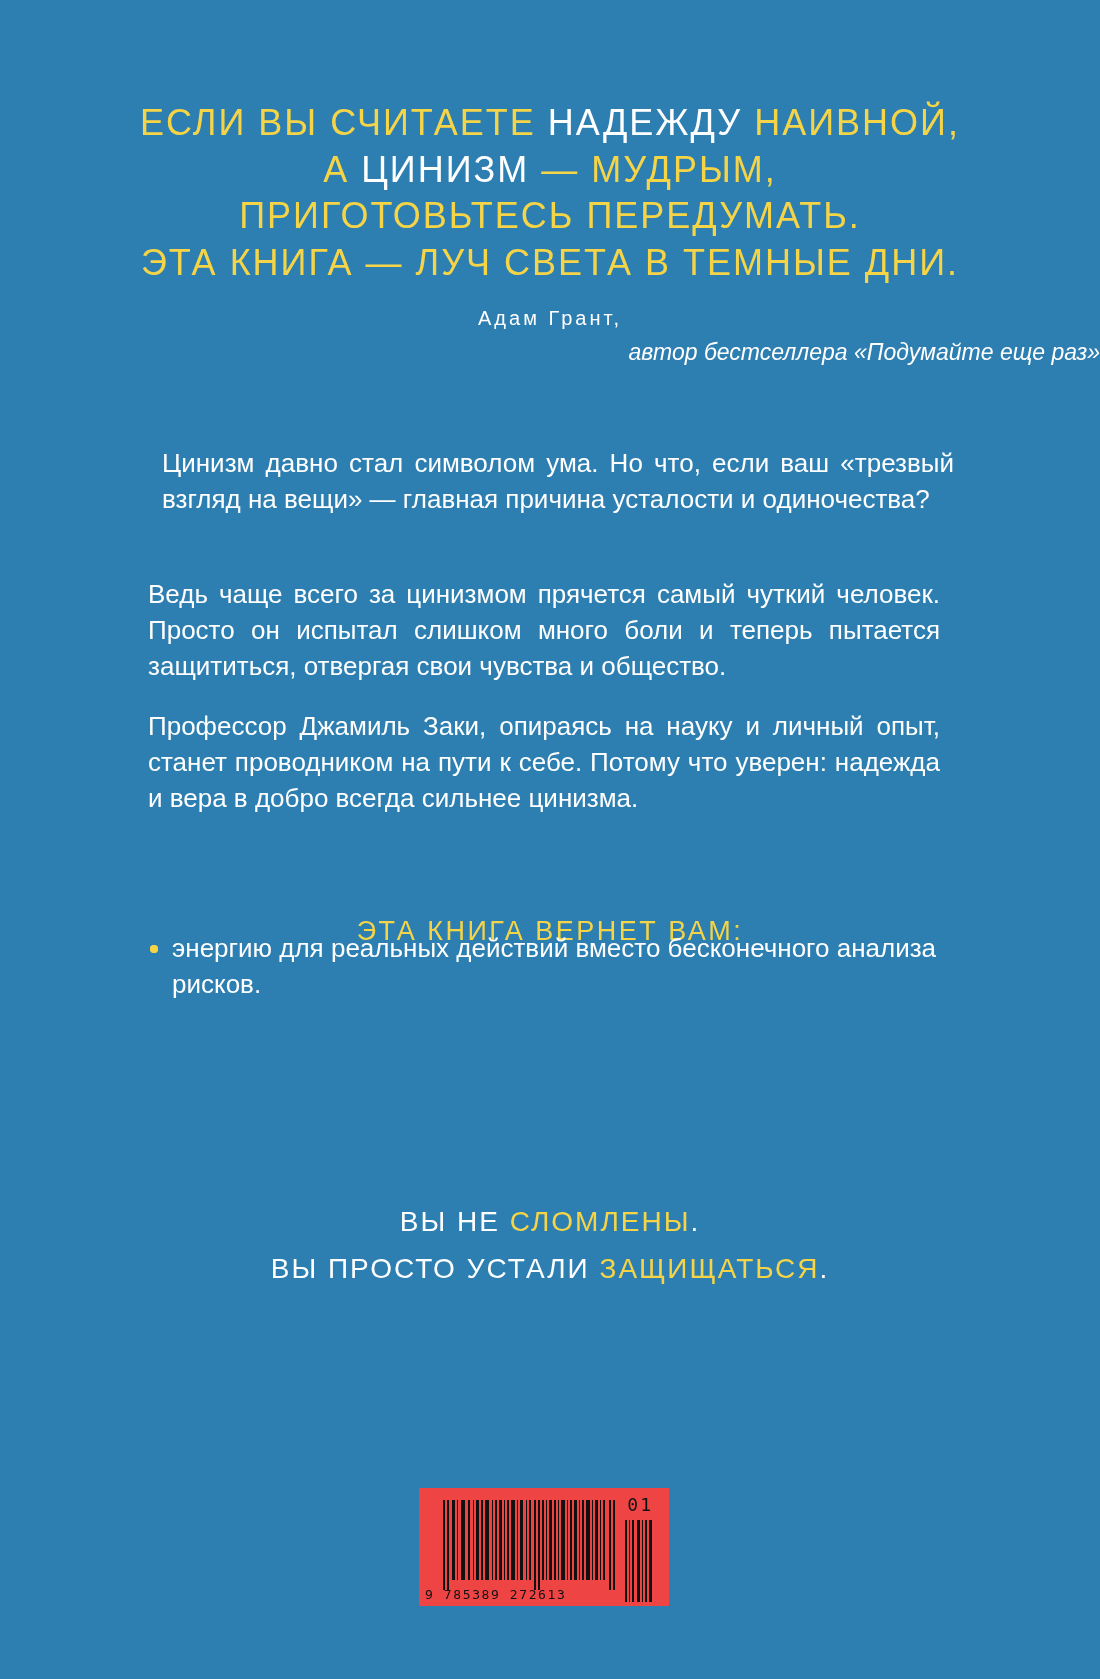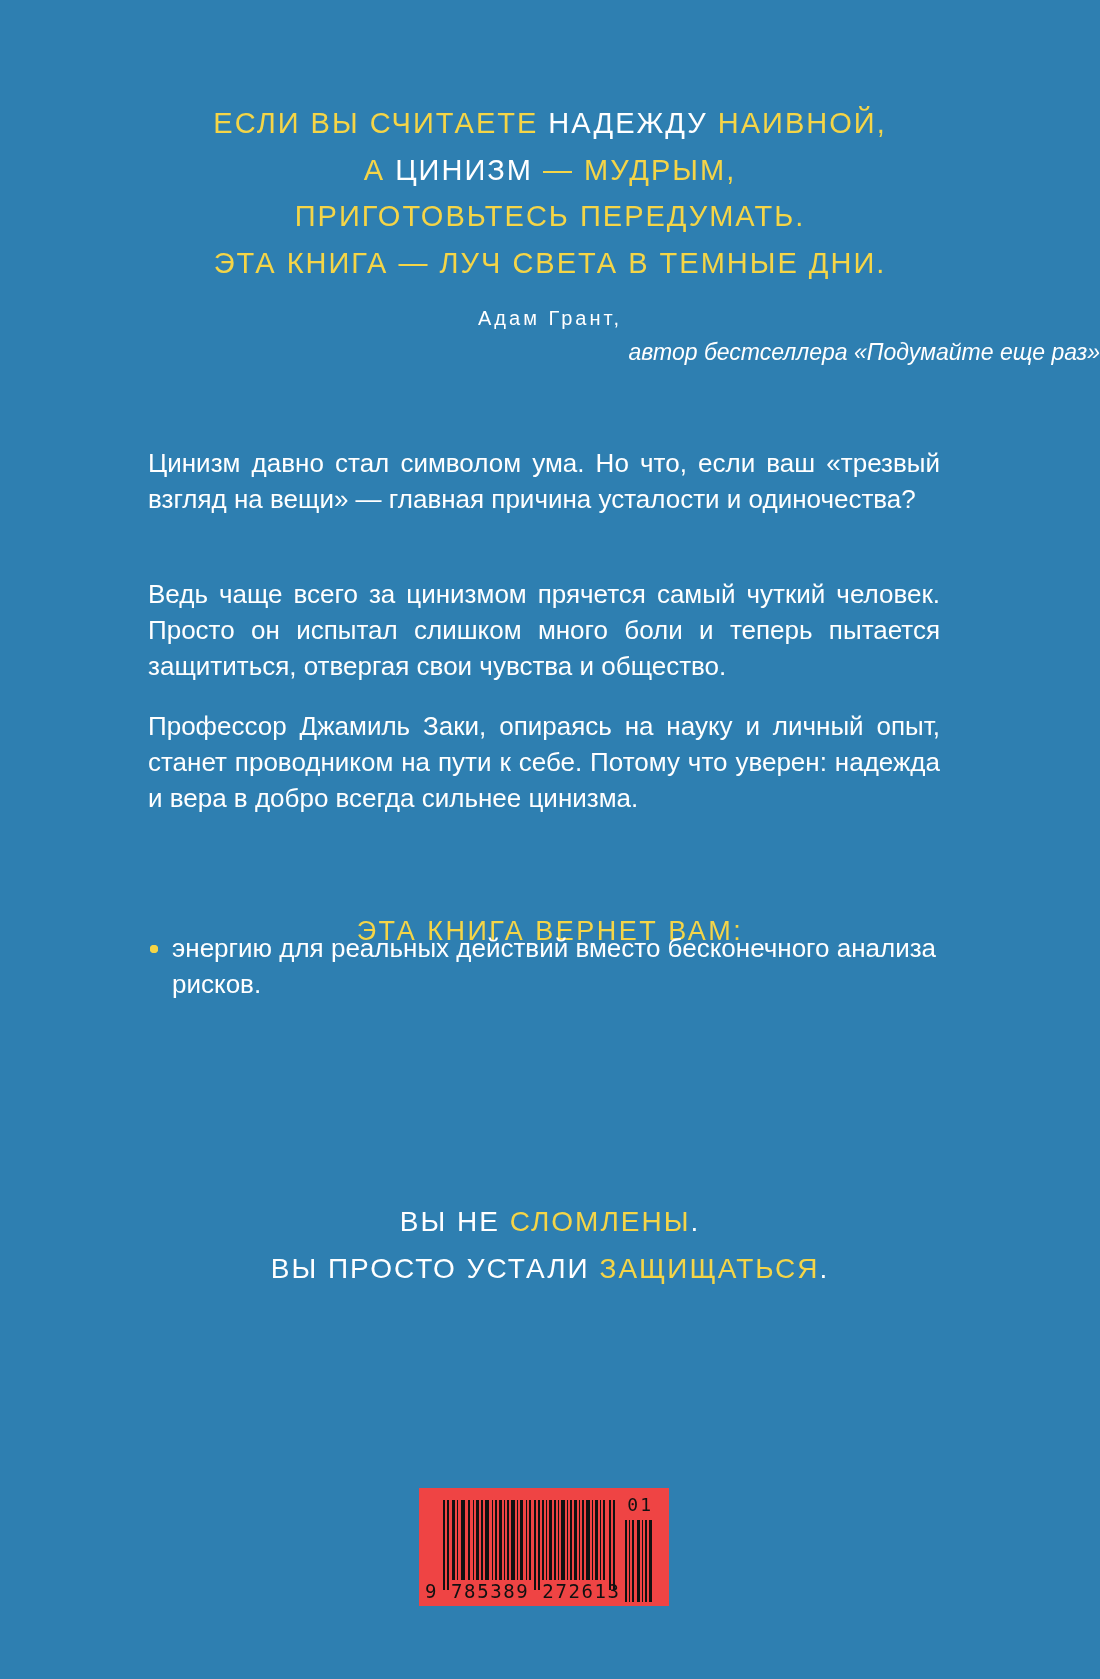--- a/index.html
+++ b/index.html
@@ -4,35 +4,35 @@
 <style>
   html, body { margin:0; padding:0; }
   body {
     width:1100px; height:1679px; background:#2e7fb1; position:relative; overflow:hidden;
     font-family:"Liberation Sans", sans-serif; color:#ffffff;
   }
   .y { color:#f5d547; }
   .w { color:#ffffff; }
   .quote {
     position:absolute; top:100px; left:0; width:1100px; text-align:center;
-    font-size:29px; letter-spacing:2px; line-height:46.5px; font-weight:normal;
+    font-size:36px; letter-spacing:2px; line-height:46.5px; font-weight:normal;
   }
   .author {
     position:absolute; top:303px; left:0; width:1100px; text-align:center;
     font-size:20px; letter-spacing:3px; line-height:30px;
   }
   .author-sub {
     position:absolute; top:337px; left:0; width:1100px; text-align:right;
     font-size:23px; font-style:italic; line-height:30px;
   }
   .body-text {
     position:absolute; left:148px; width:792px; font-size:26px; line-height:36px;
     text-align:justify; margin:0;
   }
-  .p1 { top:445px; }
+  .p1 { top:445px;margin-left:14px; }
   .p2 { top:576px; }
   .p3 { top:708px; }
   .returns-title {
     position:absolute; top:868px; left:0; width:1100px; text-align:center;
     font-size:27px; letter-spacing:2.5px;margin-top:48px;
   }
   .bullets {
     position:absolute; top:930px; left:148px; width:800px; margin:0; padding:0; list-style:none;
     font-size:26px; line-height:36px;
   }
@@ -46,21 +46,21 @@
   }
   .barcode {
     position:absolute; left:419px; top:1488px; width:250px; height:118px; background:#ef4444;
   }
   .barcode .addon {
     position:absolute; right:16px; top:6px; font-family:"DejaVu Sans Mono", monospace;
     font-size:18px; color:#111; letter-spacing:2px;
   }
   .barcode .digits {
     position:absolute; left:6px; bottom:4px; font-family:"DejaVu Sans Mono", monospace;
-    font-size:19px; color:#111; letter-spacing:1.6px;
+    font-size:13px; color:#111; letter-spacing:1.6px;
   }
   .barcode svg { position:absolute; left:0; top:0; }
 </style>
 </head>
 <body>
 
 <div class="quote">
   <div>
     <span class="y">ЕСЛИ ВЫ СЧИТАЕТЕ </span><span class="w">НАДЕЖДУ </span><span class="y">НАИВНОЙ,</span>
   </div>

